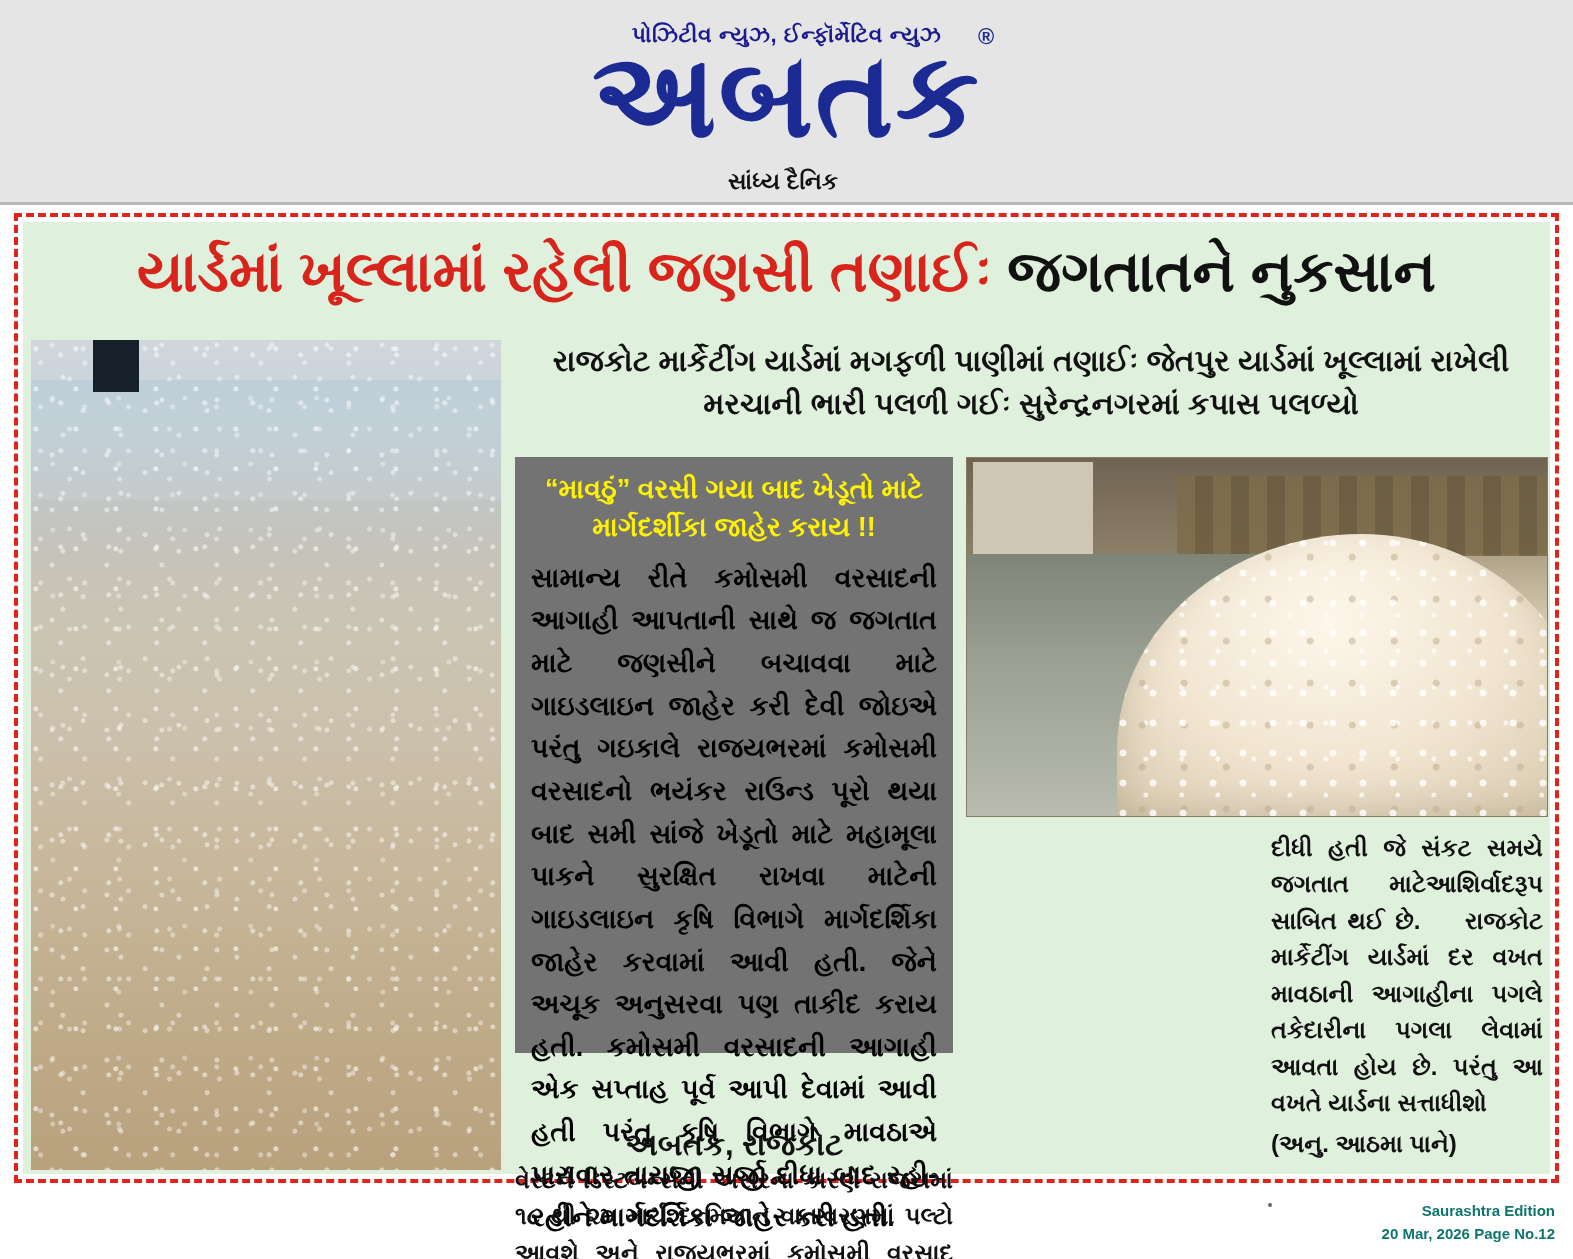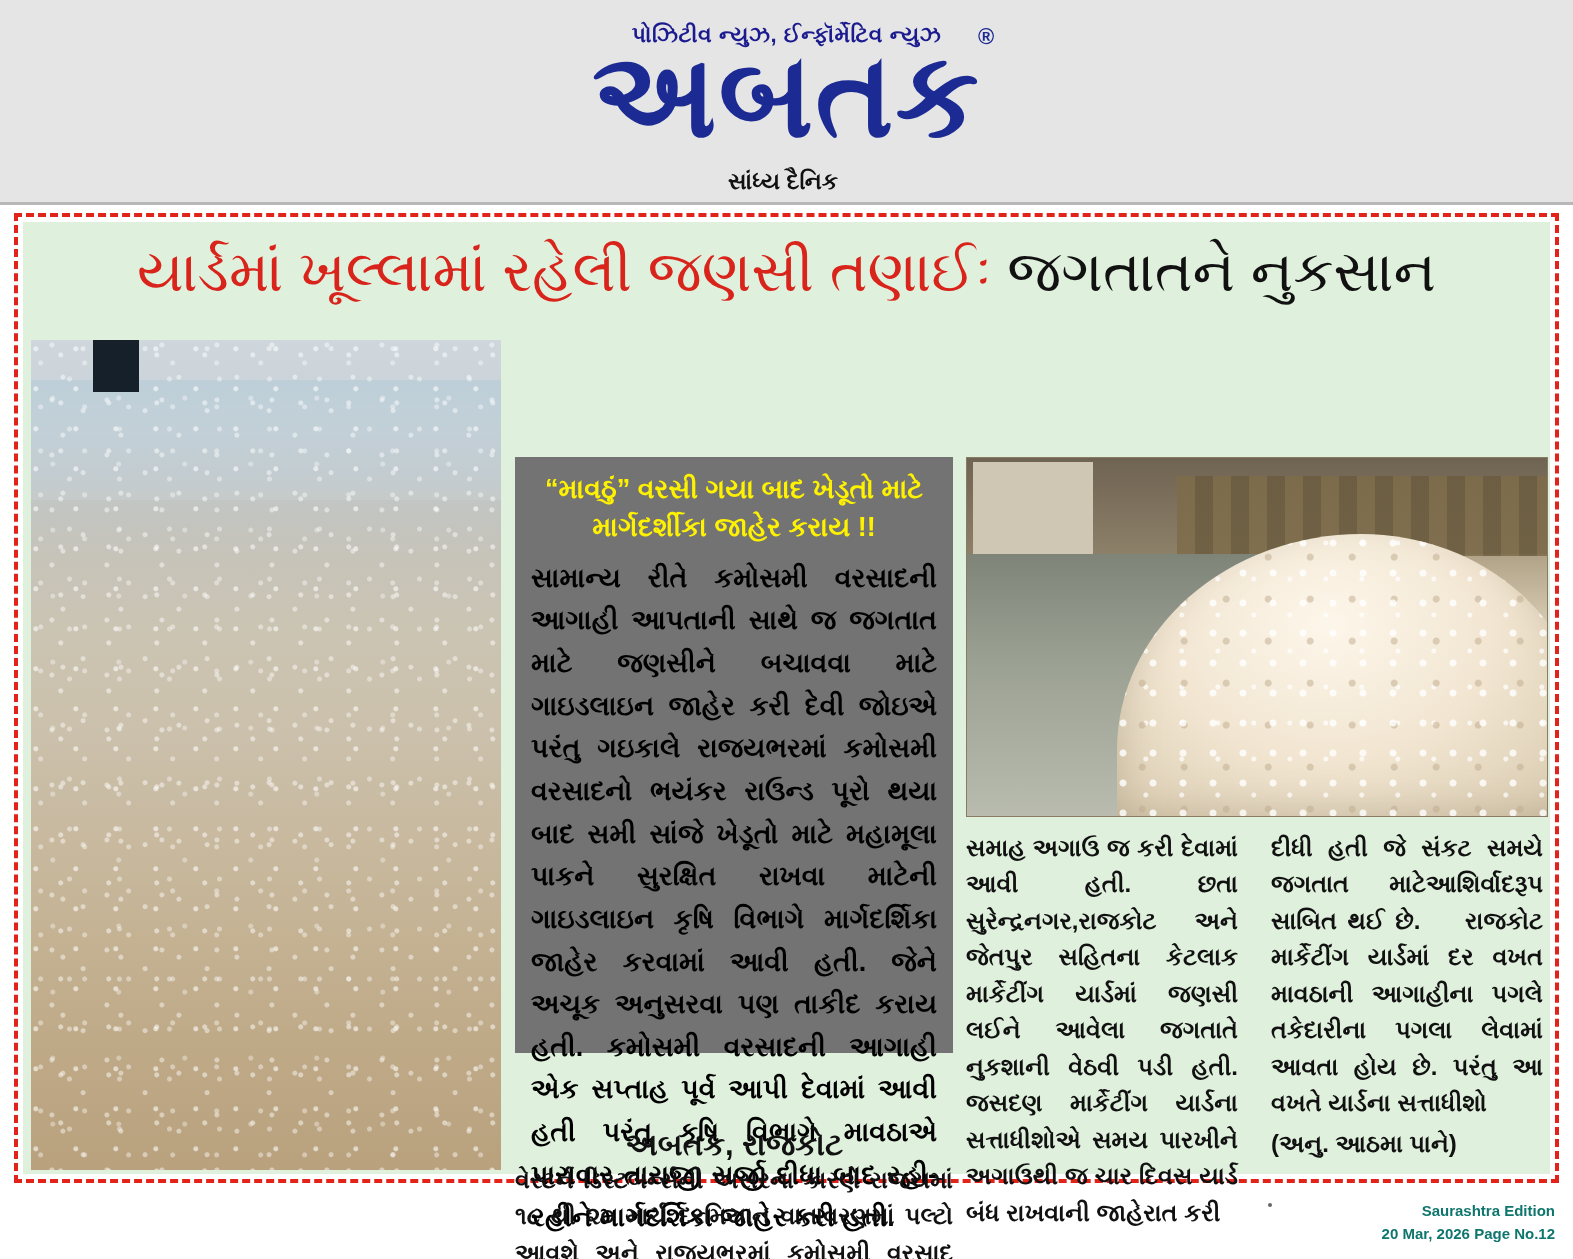--- a/index.html
+++ b/index.html
@@ -91,21 +91,21 @@
   }
 
   
   .headline {
     position: absolute;
     top: 18px;
     left: 0;
     width: 100%;
     text-align: center;
     font-size: 57px;
-    font-weight: normal;
+    font-weight: bold;
     color: #d9241c;
     letter-spacing: 0px;
     line-height: 1.1;
   }
   .headline .hl-black {
     color: #111111;
   }
 
   
   .photo-left {
@@ -332,40 +332,40 @@
       <span>યાર્ડમાં ખૂલ્લામાં રહેલી જણસી તણાઈઃ</span>
       <span class="hl-black">જગતાતને નુકસાન</span>
     </div>
 
     <div class="photo-left">
       <div class="water-strip"></div>
       <div class="speck-layer"></div>
       <div class="dark-post"></div>
     </div>
 
+    <div class="deck">રાજકોટ માર્કેટીંગ યાર્ડમાં મગફળી પાણીમાં તણાઈઃ જેતપુર યાર્ડમાં ખૂલ્લામાં રાખેલી મરચાની ભારી પલળી ગઈઃ સુરેન્દ્રનગરમાં કપાસ પલળ્યો</div>
 
     <div class="photo-right">
       <div class="bg-top"></div>
       <div class="wall"></div>
       <div class="sacks"></div>
       <div class="road"></div>
       <div class="cotton-pile">
         <div class="cotton-speck"></div>
       </div>
     </div>
 
     <div class="grey-box">
       <div class="grey-box-title">“માવઠું” વરસી ગયા બાદ ખેડૂતો માટે માર્ગદર્શીકા જાહેર કરાય !!</div>
       <div class="grey-box-body">સામાન્ય રીતે કમોસમી વરસાદની આગાહી આપતાની સાથે જ જગતાત માટે જણસીને બચાવવા માટે ગાઇડલાઇન જાહેર કરી દેવી જોઇએ પરંતુ ગઇકાલે રાજયભરમાં કમોસમી વરસાદનો ભયંકર રાઉન્ડ પૂરો થયા બાદ સમી સાંજે ખેડૂતો માટે મહામૂલા પાકને સુરક્ષિત રાખવા માટેની ગાઇડલાઇન કૃષિ વિભાગે માર્ગદર્શિકા જાહેર કરવામાં આવી હતી. જેને અચૂક અનુસરવા પણ તાકીદ કરાય હતી. કમોસમી વરસાદની આગાહી એક સપ્તાહ પૂર્વ આપી દેવામાં આવી હતી પરંતુ કૃષિ વિભાગે માવઠાએ પારાવાર તારાજી સર્જી દીધા બાદ રહી-રહીને માર્ગદર્શિકા જાહેર કરી હતી.</div>
     </div>
 
     <div class="byline">અબતક, રાજકોટ</div>
 
     <div class="col col-1">વેસ્ટર્ન ડિસ્ટબર્ન્સની અસરના કારણે રાજયમાં ૧૮ થી ૨૦ માર્ચ દરમિયાન વાતાવરણમાં પલ્ટો આવશે અને રાજયભરમાં કમોસમી વરસાદ પડવાની આગાહી હવામાન વિભાગ દ્વારા એક</div>
-    <div class="col col-2">સમાહ અગાઉ જ કરી દેવામાં આવી હતી. છતા સુરેન્દ્રનગર,રાજકોટ અને જેતપુર સહિતના કેટલાક માર્કેટીંગ યાર્ડમાં જણસી લઈને આવેલા જગતાતે નુકશાની વેઠવી પડી હતી. જસદણ માર્કેટીંગ યાર્ડના સત્તાધીશોએ સમય પારખીને અગાઉથી જ ચાર દિવસ યાર્ડ બંધ રાખવાની જાહેરાત કરી</div>
     <div class="col col-3">
       <span><span>દીધી હતી જે સંકટ સમયે જગતાત માટેઆશિર્વાદરૂપ સાબિત થઈ છે.</span> <span><span class="indent"></span>રાજકોટ માર્કેટીંગ યાર્ડમાં દર વખત માવઠાની આગાહીના પગલે તકેદારીના પગલા લેવામાં આવતા હોય છે. પરંતુ આ વખતે યાર્ડના સત્તાધીશો</span></span>
       <span class="col-note">(અનુ. આઠમા પાને)</span>
     </div>
 
   </div>
 </div>
 
 <div class="footer-dot"></div>
 

